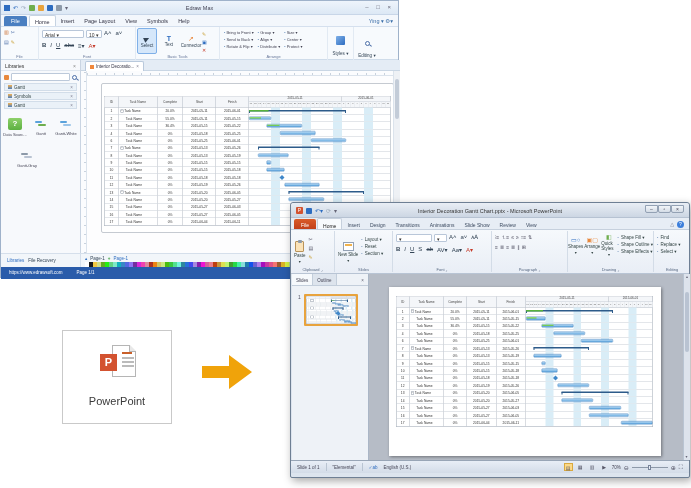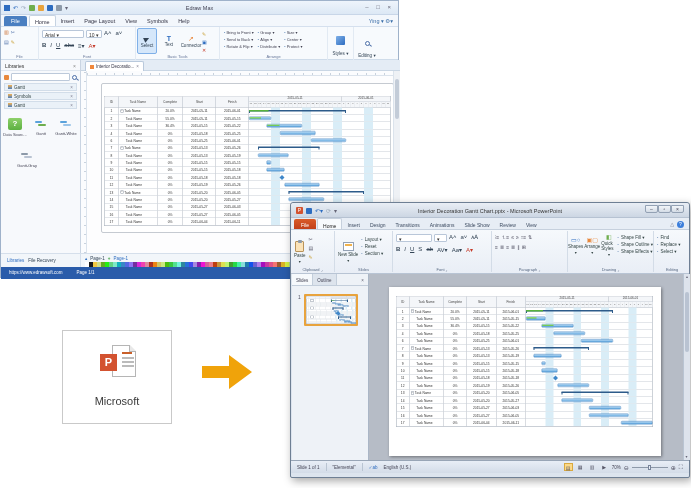--- a/index.html
+++ b/index.html
@@ -730,21 +730,21 @@
     <div class="pficon">
       <div class="sheet">
           <span class="fold"></span>
           <i style="top:6px;width:10px;"></i>
           <i style="top:11px;width:12px;background:#bbb;"></i>
           <i style="top:15px;width:12px;background:#bbb;"></i>
           <i style="top:19px;width:12px;background:#bbb;"></i>
         </div>
       <div class="ppanel">P</div>
     </div>
-    <div class="lbl">Microsoft</div>
+    <div class="lbl">PowerPoint</div>
   </section>
 
   <svg id="arrow" width="52" height="44" viewBox="0 0 52 44">
     <polygon points="0,16 27,16 27,5 50,22 27,39 27,28 0,28" fill="#F0A30A"></polygon>
   </svg>
 
   <section id="ppt">
     <div class="p-title">
       <span class="qat" style="left:5px;top:4px;">
         <span style="width:7px;height:7px;background:#d35230;color:#fff;font-size:5px;line-height:7px;text-align:center;border-radius:1px;">P</span>

